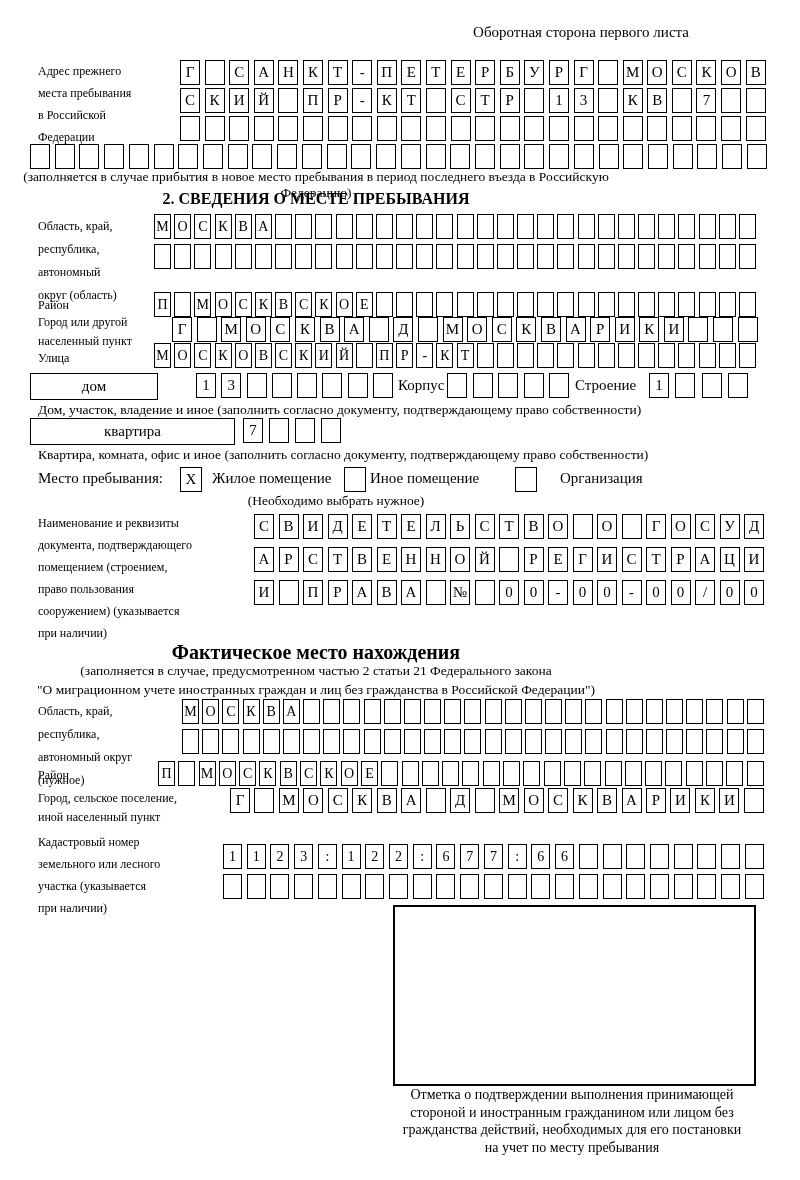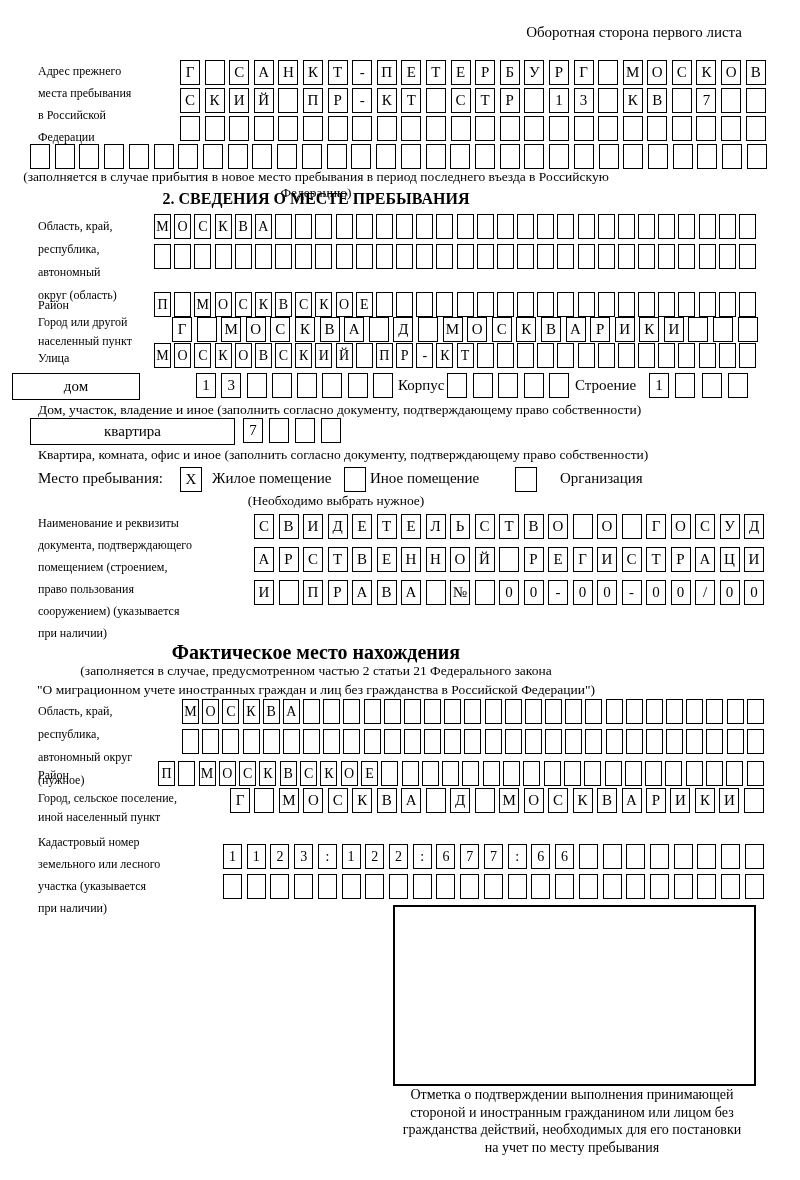--- a/index.html
+++ b/index.html
@@ -25,21 +25,21 @@
   .center{left:0;width:632px;text-align:center;}
   .bold{font-weight:bold;}
   .stamp{position:absolute;border:2px solid #000;background:#fff;}
   .fs15{font-size:15px;}
 </style>
 </head>
 <body>
 
 <div id="form">
 
-  <div class="abs" style="top:24px;left:420px;width:322px;text-align:right;font-size:15px">Оборотная сторона первого листа</div>
+  <div class="abs" style="top:24px;left:420px;width:322px;text-align:center;font-size:15px">Оборотная сторона первого листа</div>
 
   <div class="lbl" style="left:38px;top:60px">
     <div>Адрес прежнего</div>
     <div>места пребывания</div>
     <div>в Российской</div>
     <div>Федерации</div>
   </div>
   <div class="boxrow" style="left:180px;top:60px;width:586px">
       <span class="cell">Г</span>
       <span class="cell"></span>
@@ -317,21 +317,21 @@
       <span class="cell"></span>
       <span class="cell"></span>
       <span class="cell"></span>
       <span class="cell"></span>
       <span class="cell"></span>
       <span class="cell"></span>
       <span class="cell"></span>
       <span class="cell"></span>
     </div>
 
-  <div class="longbox" style="left:12px;top:373px;width:128px">дом</div>
+  <div class="longbox" style="left:30px;top:373px;width:128px">дом</div>
   <div class="boxrow" style="left:196px;top:373px;width:197px">
       <span class="cell">1</span>
       <span class="cell">3</span>
       <span class="cell"></span>
       <span class="cell"></span>
       <span class="cell"></span>
       <span class="cell"></span>
       <span class="cell"></span>
       <span class="cell"></span>
     </div>

